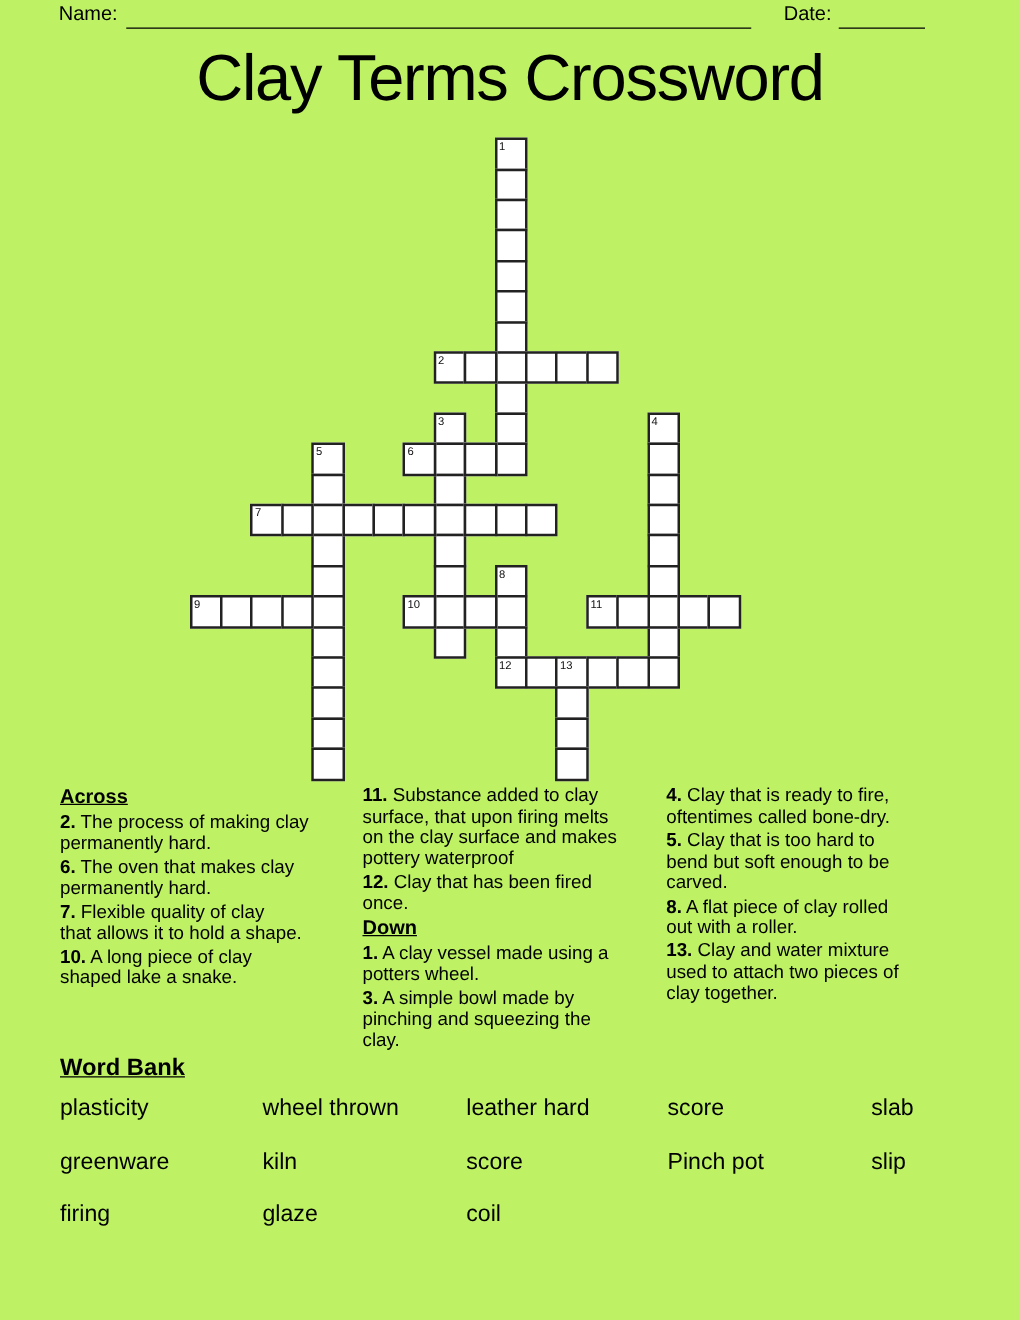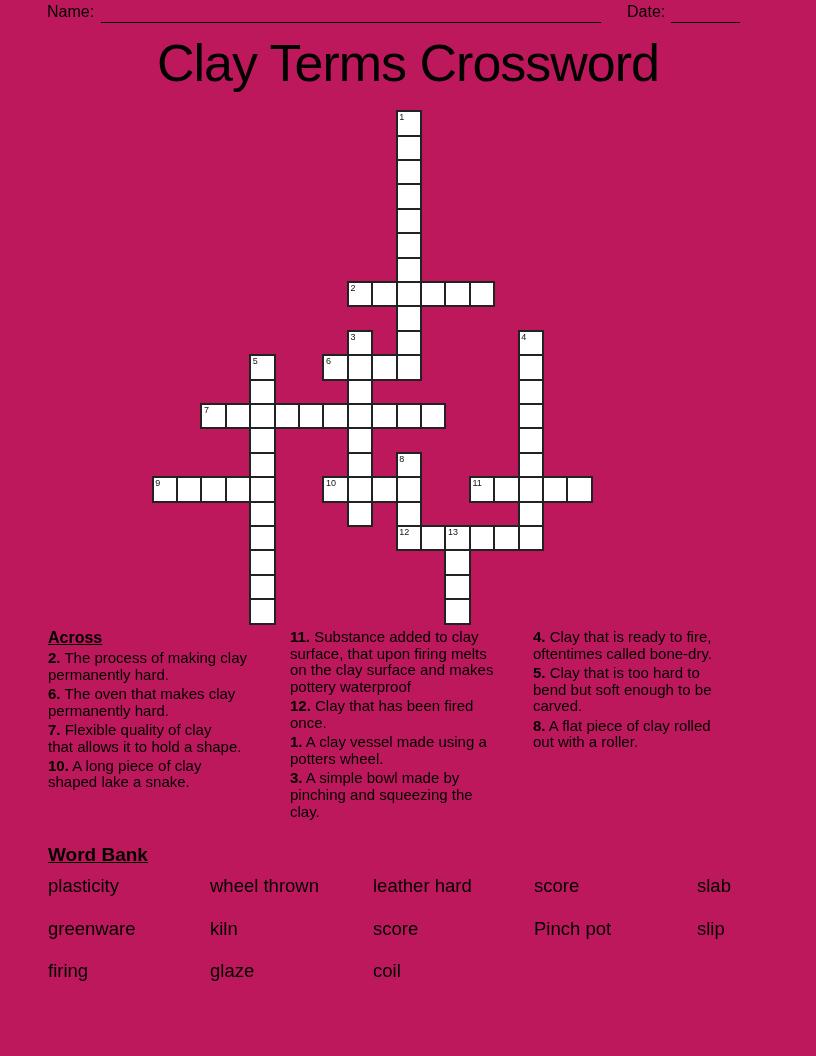--- a/index.html
+++ b/index.html
@@ -1,17 +1,17 @@
 <!DOCTYPE html>
 <html><head>
 <meta charset="utf-8">
 <style>
   html,body { margin:0; padding:0; background:#fff; }
   .page {
-    position:relative; width:816px; height:1056px; background:#be185d;
+    position:relative; width:816px; height:1056px; background:#bef264;
     font-family:"Liberation Sans", sans-serif; color:#000; overflow:hidden;
   }
   
   .hdr-label { position:absolute; top:3px; font-size:16px; line-height:18px; }
   .write-line { position:absolute; top:7px; height:15px; border-bottom:1.7px solid #000; }
   
   .title {
     position:absolute; top:33px; left:0; width:816px; margin:0;
     text-align:center; font-size:52px; font-weight:normal; letter-spacing:-1px;
   }
@@ -162,27 +162,29 @@
   <div class="clue-col" id="clue-col-0" style="left:48px;">
       <div class="clue-heading">Across</div>
       <div class="clue"><b>2.</b> The process of making clay<br>permanently hard.</div>
       <div class="clue"><b>6.</b> The oven that makes clay<br>permanently hard.</div>
       <div class="clue"><b>7.</b> Flexible quality of clay<br>that allows it to hold a shape.</div>
       <div class="clue"><b>10.</b> A long piece of clay<br>shaped lake a snake.</div>
     </div>
   <div class="clue-col" id="clue-col-1" style="left:290px;">
       <div class="clue"><b>11.</b> Substance added to clay<br>surface, that upon firing melts<br>on the clay surface and makes<br>pottery waterproof</div>
       <div class="clue"><b>12.</b> Clay that has been fired<br>once.</div>
+      <div class="clue-heading">Down</div>
       <div class="clue"><b>1.</b> A clay vessel made using a<br>potters wheel.</div>
       <div class="clue"><b>3.</b> A simple bowl made by<br>pinching and squeezing the<br>clay.</div>
     </div>
   <div class="clue-col" id="clue-col-2" style="left:533px;">
       <div class="clue"><b>4.</b> Clay that is ready to fire,<br>oftentimes called bone-dry.</div>
       <div class="clue"><b>5.</b> Clay that is too hard to<br>bend but soft enough to be<br>carved.</div>
       <div class="clue"><b>8.</b> A flat piece of clay rolled<br>out with a roller.</div>
+      <div class="clue"><b>13.</b> Clay and water mixture<br>used to attach two pieces of<br>clay together.</div>
     </div>
 
   <div class="bank">
     <div class="bank-title">Word Bank</div>
     <div class="bank-grid" id="bankGrid">
         <span>plasticity</span>
         <span>wheel thrown</span>
         <span>leather hard</span>
         <span>score</span>
         <span>slab</span>

